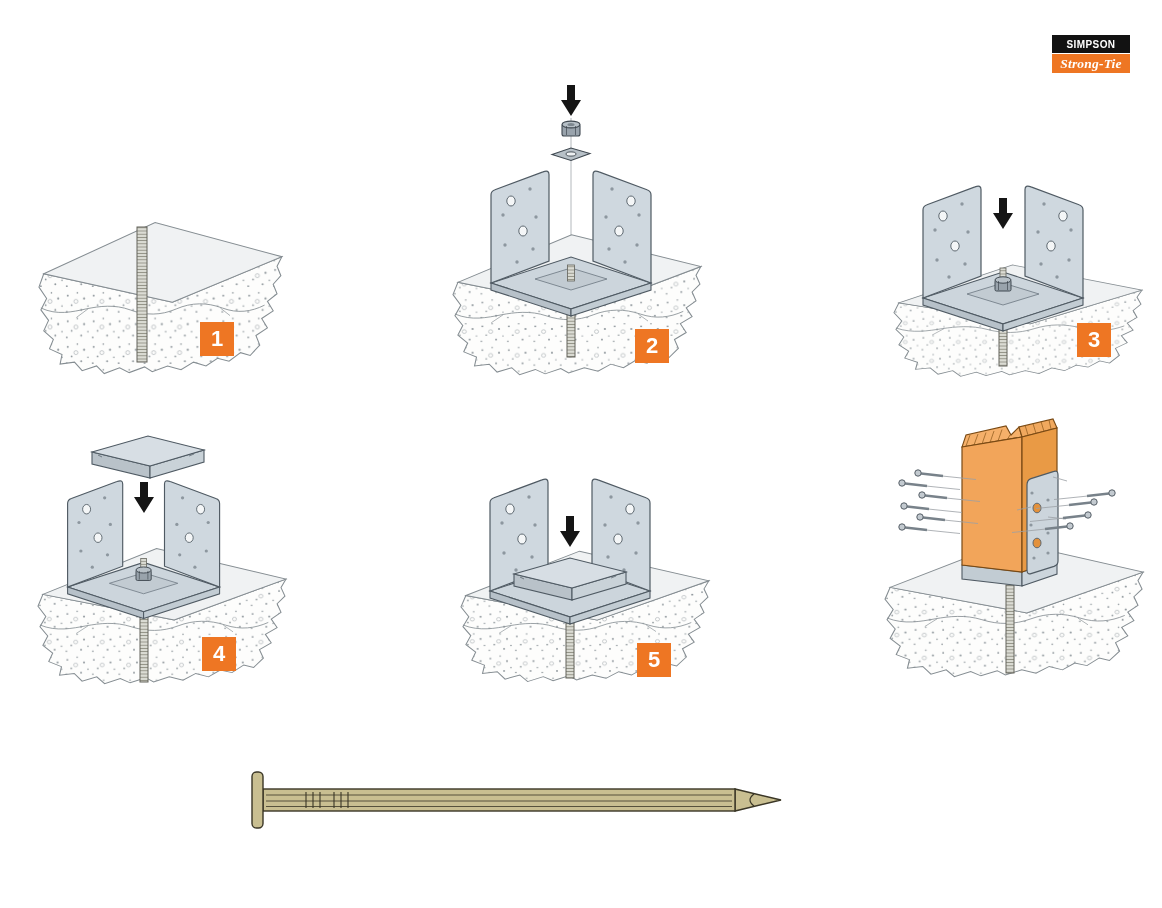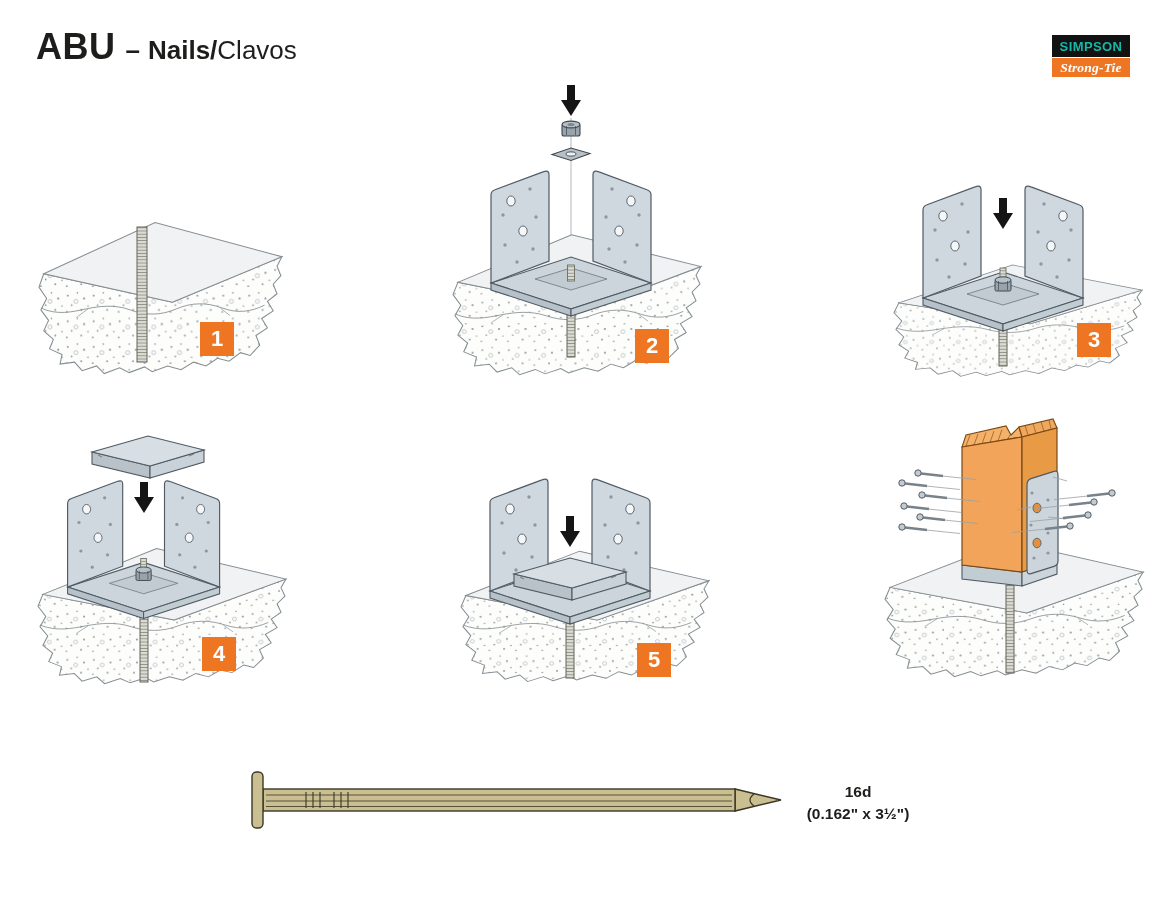--- a/index.html
+++ b/index.html
@@ -9,21 +9,21 @@
   }
   .page{position:absolute;inset:0;}
   
   .title{position:absolute;left:36px;top:26px;display:flex;align-items:baseline;color:#1d1d1b;white-space:pre;}
   .title .product{font-size:36px;font-weight:800;letter-spacing:0.5px;}
   .title .dash{font-size:26px;font-weight:700;margin:0 8px 0 10px;}
   .title .bold{font-size:26px;font-weight:700;}
   .title .regular{font-size:26px;font-weight:400;}
   
   .logo{position:absolute;left:1052px;top:35px;width:78px;}
-  .logo .simpson{background:#121212;color:#14b8a6;font-weight:700;font-size:13px;text-align:center;
+  .logo .simpson{background:#121212;color:#ffffff;font-weight:700;font-size:10px;text-align:center;
     padding:4px 2px 3px;letter-spacing:0.4px;}
   .logo .strongtie{background:var(--accent,#EE7623);color:#fff;text-align:center;
     font-family:"Liberation Serif", serif;font-weight:700;font-style:italic;font-size:13.5px;
     padding:2px 1px 1px;margin-top:1px;letter-spacing:0.2px;}
   
   .badge{position:absolute;width:34px;height:34px;background:var(--accent,#EE7623);
     color:#fff;font-size:22px;font-weight:700;display:flex;align-items:center;justify-content:center;}
   .panel{position:absolute;}
   
   .nail-label{position:absolute;left:788px;top:781px;width:140px;text-align:center;
@@ -121,26 +121,20 @@
       </g>
 
       <g id="snail">
         <line x1="24" y1="3" x2="58" y2="6.5" stroke="#9aa0a4" stroke-width="0.8"></line>
         <line x1="3" y1="0.5" x2="25" y2="3" stroke="#78828a" stroke-width="2.6"></line>
         <circle cx="0" cy="0" r="3.2" fill="#c3cad0" stroke="#555e66" stroke-width="1"></circle>
       </g>
     </defs>
   </svg>
 
-  <div class="title">
-    <span class="product">ABU</span>
-    <span class="dash">–</span>
-    <span class="bold">Nails/</span>
-    <span class="regular">Clavos</span>
-  </div>
   <div class="logo">
     <div class="simpson">SIMPSON</div>
     <div class="strongtie">Strong-Tie</div>
   </div>
 
   <svg class="panel" style="left:30px;top:185px" width="270" height="200">
     <g>
       <use href="#concrete" transform="translate(8,28) scale(0.96,0.95)"></use>
     </g>
     <g>
@@ -294,18 +288,14 @@
     <g stroke="#3a3626" stroke-width="1.1">
       <line x1="68" y1="24" x2="68" y2="40"></line>
         <line x1="75" y1="24" x2="75" y2="40"></line>
         <line x1="82" y1="24" x2="82" y2="40"></line>
       <line x1="96" y1="24" x2="96" y2="40"></line>
         <line x1="103" y1="24" x2="103" y2="40"></line>
         <line x1="110" y1="24" x2="110" y2="40"></line>
     </g>
     <path d="M516,26 q-8,6 0,12" fill="none" stroke="#3a3626" stroke-width="1.2"></path>
   </svg>
-  <div class="nail-label">
-    <div>16d</div>
-    <div>(0.162" x 3½")</div>
-  </div>
 
 </div>
 
 </body></html>

